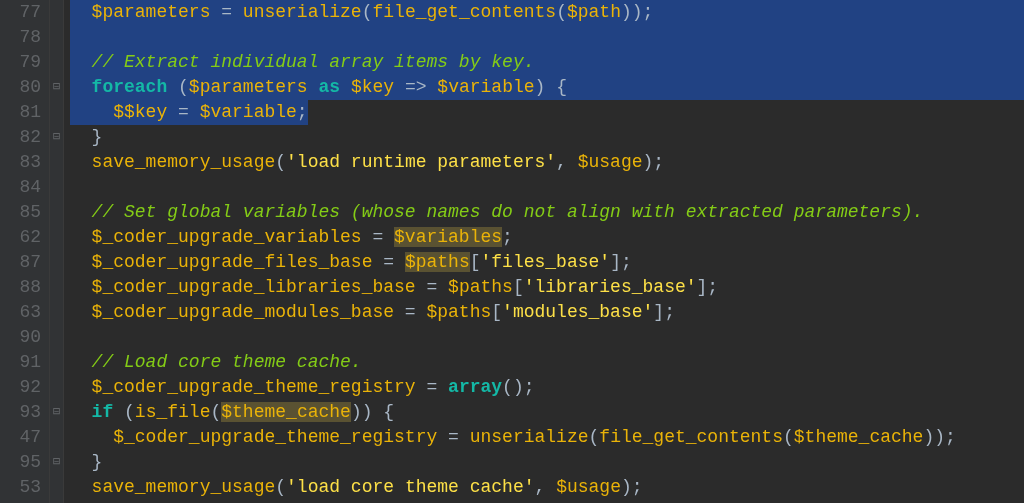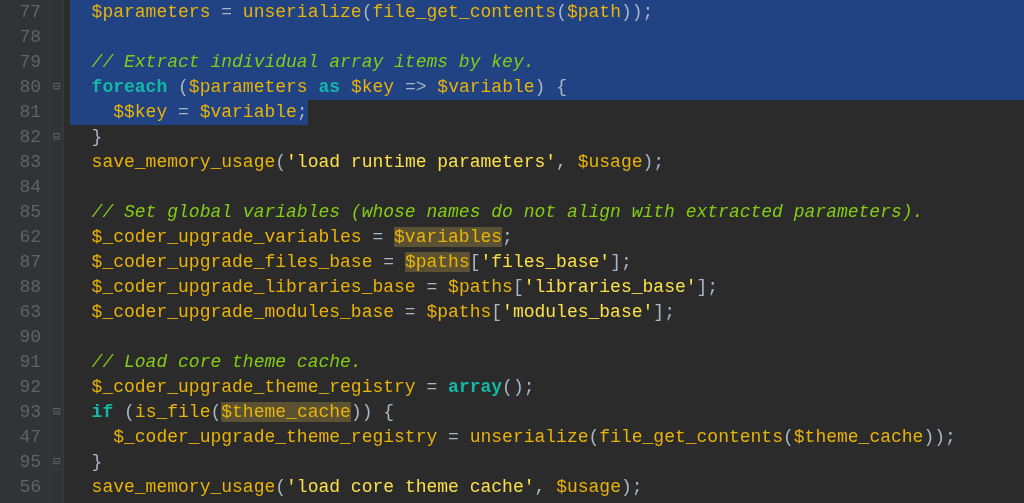--- a/index.html
+++ b/index.html
@@ -83,21 +83,21 @@
       <div class="line">62</div>
       <div class="line">87</div>
       <div class="line">88</div>
       <div class="line">63</div>
       <div class="line">90</div>
       <div class="line">91</div>
       <div class="line">92</div>
       <div class="line">93</div>
       <div class="line">47</div>
       <div class="line">95</div>
-      <div class="line">56</div>
+      <div class="line">53</div>
     </div>
   <div class="fold-col" id="foldcol">
       <div class="fold-mark"></div>
       <div class="fold-mark"></div>
       <div class="fold-mark"></div>
       <div class="fold-mark">⊟</div>
       <div class="fold-mark"></div>
       <div class="fold-mark">⊟</div>
       <div class="fold-mark"></div>
       <div class="fold-mark"></div>

